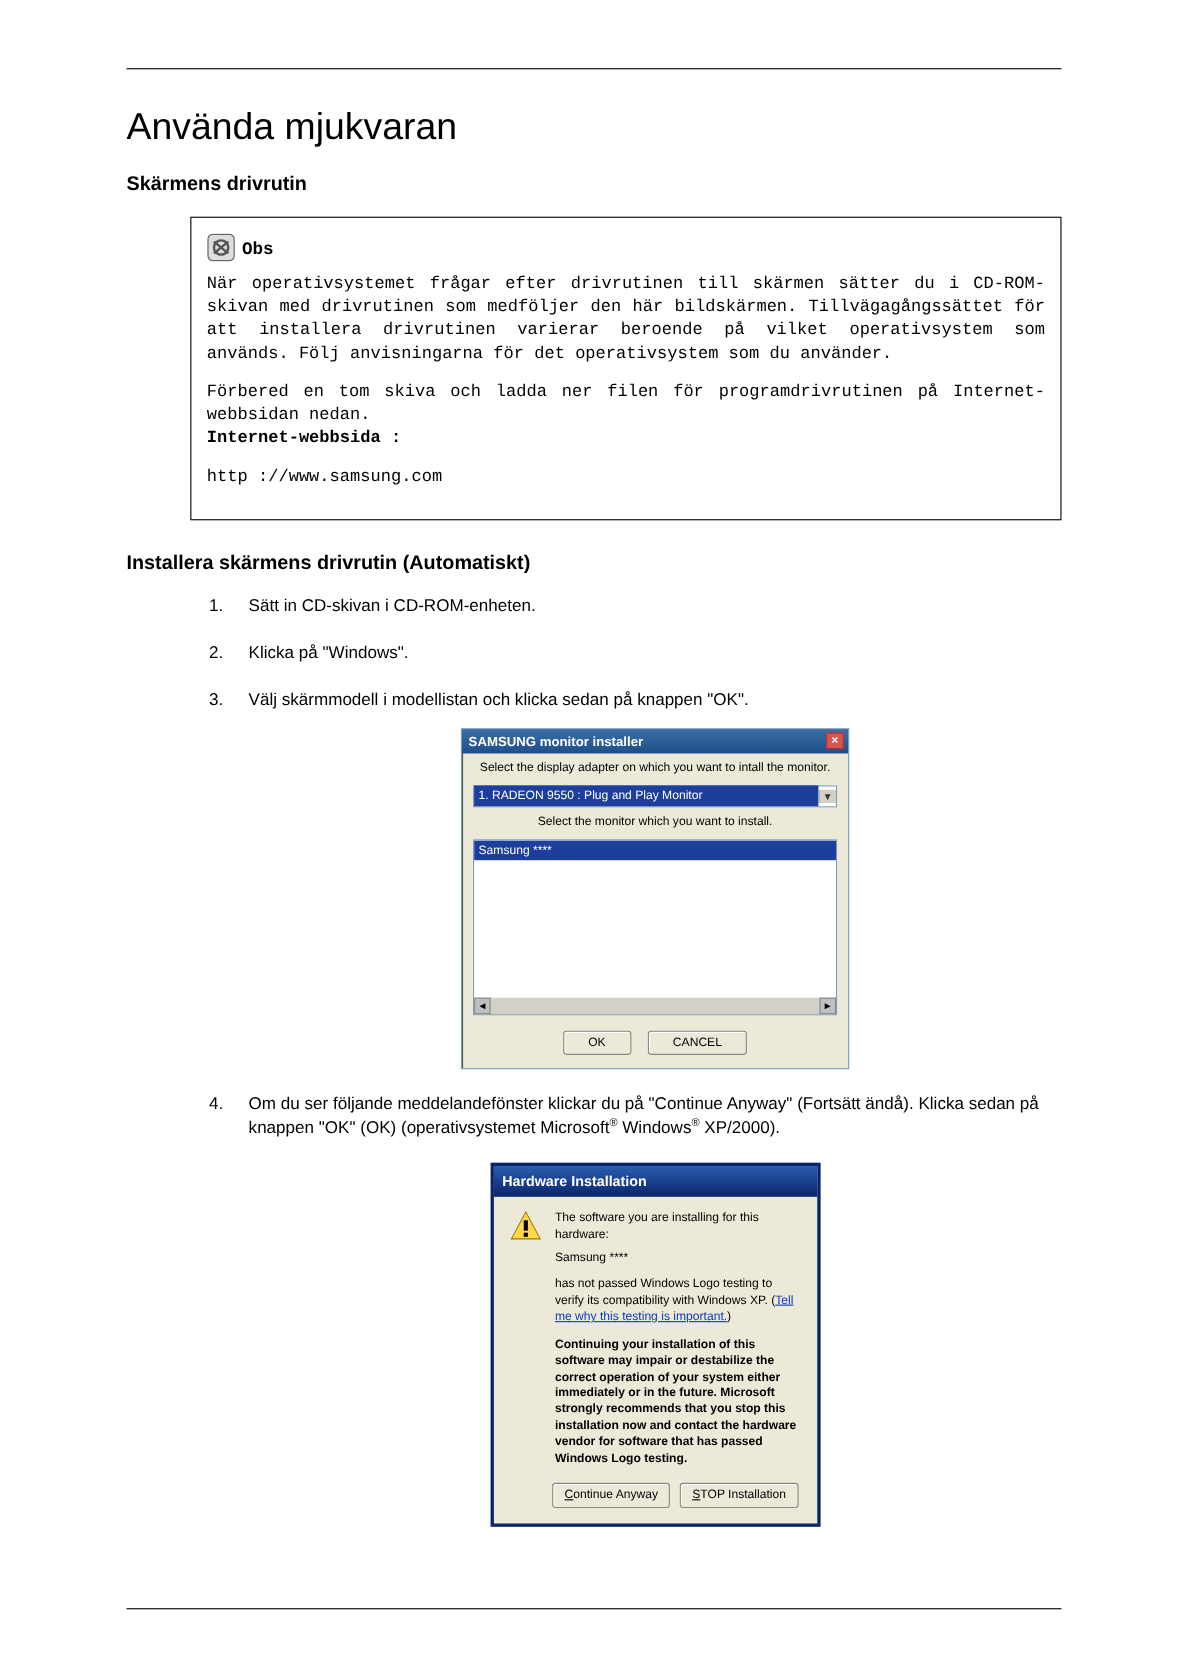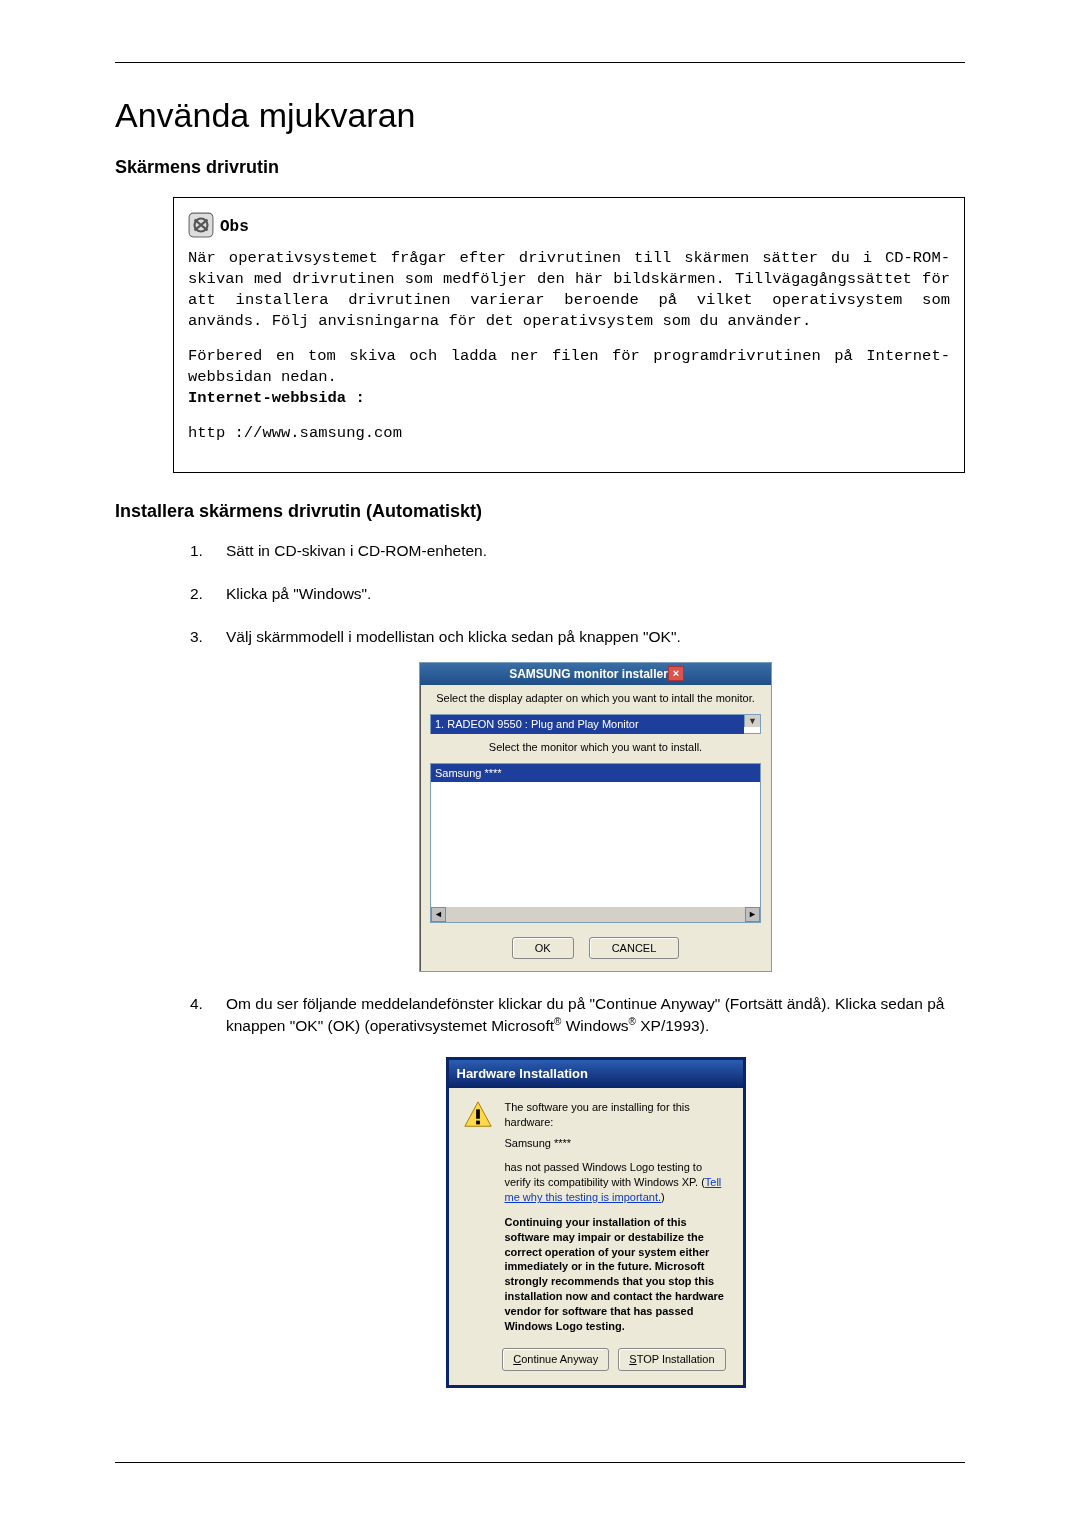--- a/index.html
+++ b/index.html
@@ -52,35 +52,35 @@
   .installer {
     width: 353px;
     margin: 14px auto 0 auto;
     background: #ece9d8;
     border: 1px solid #7b9ebd;
     font-size: 11px;
     color: #000;
     box-shadow: 1px 1px 0 #555 inset;
   }
   .titlebar {
-    display: flex; align-items: center; justify-content: center;
+    display: flex; align-items: center; justify-content: space-between;
     background: linear-gradient(#3a6ea5,#1f4e89);
     color: #fff; font-weight: bold; font-size: 12px;
     padding: 3px 4px 3px 6px;
   }
   .close-x {
     width: 16px; height: 15px; background: #d9534f;
     border: 1px solid #a33; color:#fff; display:flex; align-items:center; justify-content:center;
     font-size: 11px; font-weight: bold; line-height: 1;
   }
   .inst-body { padding: 0 10px 12px 10px; }
   .inst-body .msg { text-align: center; margin: 6px 0 8px 0; font-size: 11px;}
   .combo {
     background:#fff; border:1px solid #7b9ebd;
-    display:flex; align-items:flex-start; height:20px;
+    display:flex; align-items:center; height:20px;
   }
   .combo .sel {
     flex:1; background:#1d3e9b; color:#fff; padding:2px 4px; font-size:11px;
   }
   .combo .arrow {
     width:16px; background:#d4d0c8; border-left:1px solid #7b9ebd;
     display:flex; align-items:center; justify-content:center; font-size:9px; color:#333;
   }
   .listbox {
     background:#fff; border:1px solid #7b9ebd; height:160px; margin-top:2px;
@@ -200,21 +200,21 @@
           </div>
         </div>
       </div>
 
     </div>
   </div>
 
   <div class="step">
     <div class="step-num">4.</div>
     <div class="step-body">
-      <span>Om du ser följande meddelandefönster klickar du på "Continue Anyway" (Fortsätt ändå). Klicka sedan på knappen "OK" (OK) (operativsystemet Microsoft</span><span class="sup">®</span><span> Windows</span><span class="sup">®</span><span> XP/1993).</span>
+      <span>Om du ser följande meddelandefönster klickar du på "Continue Anyway" (Fortsätt ändå). Klicka sedan på knappen "OK" (OK) (operativsystemet Microsoft</span><span class="sup">®</span><span> Windows</span><span class="sup">®</span><span> XP/2000).</span>
 
       <div class="hwdialog">
         <div class="hw-title">Hardware Installation</div>
         <div class="hw-body">
           <div class="hw-row1">
             <div class="warn-ico">
               <svg viewBox="0 0 32 32" width="30" height="30">
                 <polygon points="16,2 30,28 2,28" fill="#ffd84a" stroke="#a07a00" stroke-width="1"></polygon>
                 <rect x="14" y="10" width="4" height="10" fill="#000"></rect>
                 <rect x="14" y="22" width="4" height="4" fill="#000"></rect>

